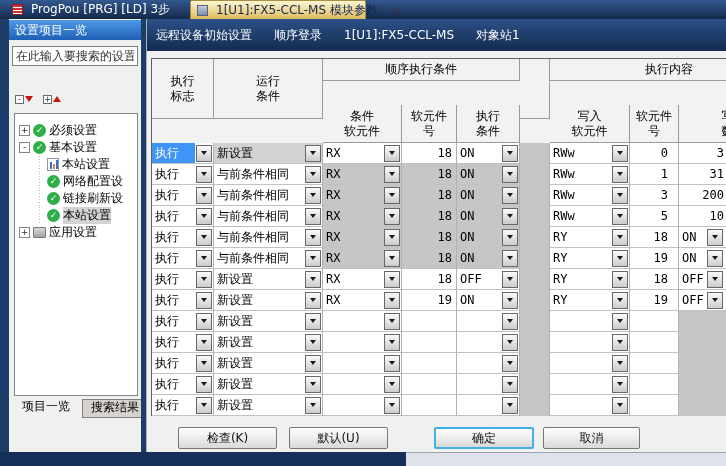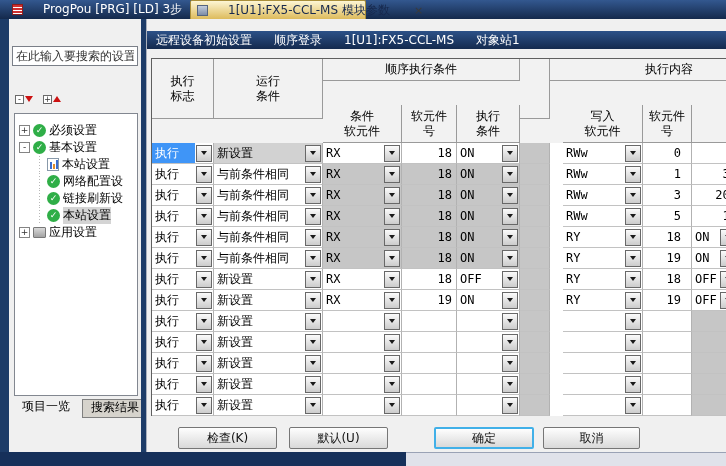--- a/index.html
+++ b/index.html
@@ -2,21 +2,21 @@
 <html><head>
 <meta charset="utf-8">
 <style>
   * { margin:0; padding:0; box-sizing:border-box; }
   body { font-family:"DejaVu Sans","Liberation Sans",sans-serif; }
   .screen { position:relative; width:726px; height:466px; background:#f0f0f0; overflow:hidden; font-size:12px; }
 
   
   .tabbar { position:absolute; left:0; top:0; width:726px; height:19px;
             background:linear-gradient(180deg,#33588f,#14294c); }
-  .doc-tab { position:absolute; top:0; height:19px; display:flex; align-items:center; gap:20px;
+  .doc-tab { position:absolute; top:0; height:19px; display:flex; align-items:center; gap:8px;
              padding:0 6px; font-size:12px; white-space:nowrap; cursor:default; }
   .doc-tab.inactive { left:6px; color:#fff; }
   .doc-tab.active { left:190px; width:176px; color:#17294e;
                     background:linear-gradient(180deg,#fdf6d4,#ddbb5c);
                     border:1px solid #a98f3a; border-bottom:none; border-radius:2px 2px 0 0; }
   .ico-ladder { width:11px; height:11px; flex:0 0 11px; border:1px solid #8a1d1d;
                 background:repeating-linear-gradient(180deg,#d03030 0 2px,#ffffff 2px 3px); }
   .ico-module { width:11px; height:11px; flex:0 0 11px; border:1px solid #55657f;
                 background:linear-gradient(180deg,#c3cddd,#7d8ca6); }
   .tab-close { margin-left:auto; color:#3a3a3a; font-size:11px; line-height:11px; padding-left:4px; }
@@ -63,21 +63,21 @@
   .icon-doc-chart .b3 { position:absolute; left:8px; bottom:1px; width:2px; height:9px; background:#3a6cd0; }
   .tlabel { overflow:hidden; white-space:nowrap; }
   .tlabel.selected { background:#d4d4d4; }
   .side-tabs { position:absolute; left:5px; top:380px; display:flex; align-items:center; gap:4px;font-family:Liberation Mono, monospace; }
   .side-tab { height:19px; line-height:17px; padding:0 8px; white-space:nowrap; }
   .side-tab.boxed { border:1px solid #808080; background:#d6d3cc; }
 
   
   .main { position:absolute; left:146px; top:19px; width:580px; height:433px; background:#f0f0f0;
           border-left:1px solid #aab0bc; }
-  .menubar { position:absolute; left:0; top:12px; width:580px; height:18px; display:flex; gap:22px;
+  .menubar { position:absolute; left:0; top:0; width:580px; height:32px; display:flex; gap:22px;
              align-items:center; padding-left:9px; color:#fff;
              background:linear-gradient(180deg,#2c5188,#142a4e); white-space:nowrap; }
 
   
   .gtable { position:absolute; left:4px; top:39px; width:576px; height:358px; overflow:hidden; }
   .gtable-inner { width:639px; border:1px solid #5f5f5f; background:#fff; }
   .ghead { display:flex; background:#f2f2f2; }
   .hcell { border-right:1px solid #9a9a9a; border-bottom:1px solid #9a9a9a; background:#f2f2f2;
            display:flex; align-items:center; justify-content:center; text-align:center;
            white-space:pre-line; font-size:12px; line-height:15px; }
@@ -104,21 +104,21 @@
          font-family:"DejaVu Sans Mono","Liberation Mono",monospace; }
   .pr10 { padding-right:10px; }
   .pad64 { padding-right:64px; }
   .sepcell { background:#c6c6c6; }
   .dim { background:#c6c6c6; }
   .gray { background:#d2d2d2; }
   .selblue .val { background:#3f95f7; color:#fff; }
 
   .w62{width:62px;flex:0 0 62px;} .w109{width:109px;flex:0 0 109px;} .w79{width:79px;flex:0 0 79px;}
   .w55{width:55px;flex:0 0 55px;} .w63{width:63px;flex:0 0 63px;} .w30{width:30px;flex:0 0 30px;}
-  .w80{width:80px;flex:0 0 80px;margin-left:13px;} .w49{width:49px;flex:0 0 49px;} .w110{width:110px;flex:0 0 110px;}
+  .w80{width:80px;flex:0 0 80px;} .w49{width:49px;flex:0 0 49px;} .w110{width:110px;flex:0 0 110px;}
   .w197{width:197px;flex:0 0 197px;} .w239{width:239px;flex:0 0 239px;}
 
   
   .fbtn { position:absolute; top:408px; height:22px; font-size:12px; color:#111;
           background:linear-gradient(180deg,#fefefe,#d9d9d9); border:1px solid #767676;
           border-radius:2px; font-family:"DejaVu Sans","Liberation Sans",sans-serif; }
   .fbtn.default { border:2px solid #41b0e8; }
   .b-check{left:31px;width:99px;} .b-default{left:142px;width:99px;}
   .b-ok{left:287px;width:100px;} .b-cancel{left:396px;width:97px;}
 </style>
@@ -135,20 +135,21 @@
     <div class="doc-tab active">
       <span class="ico-module"></span>
       <span>1[U1]:FX5-CCL-MS 模块参数</span>
       <span class="tab-close">×</span>
     </div>
   </div>
 
   <div class="leftstrip"></div>
 
   <div class="sidebar">
+    <div class="panel-title">设置项目一览</div>
     <input class="search" readonly="" value="在此输入要搜索的设置" style="">
     <div class="tree-toolbar">
       <span class="ttool">
           <span class="sq">-</span>
           <span class="arr-dn"></span>
         </span>
       <span class="ttool">
           <span class="sq">+</span>
           <span class="arr-up"></span>
         </span>

